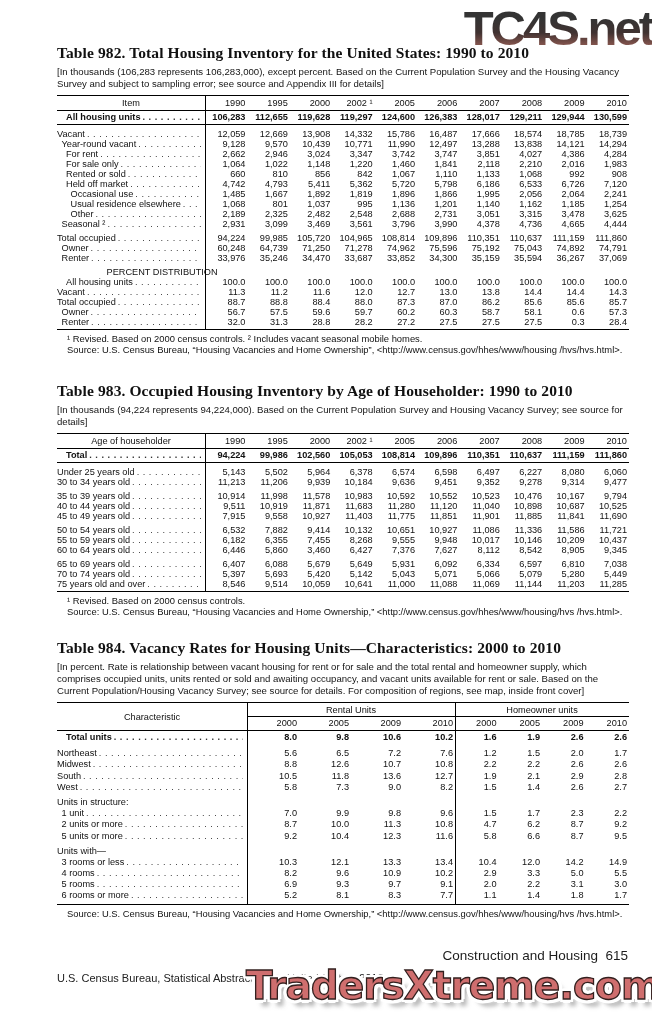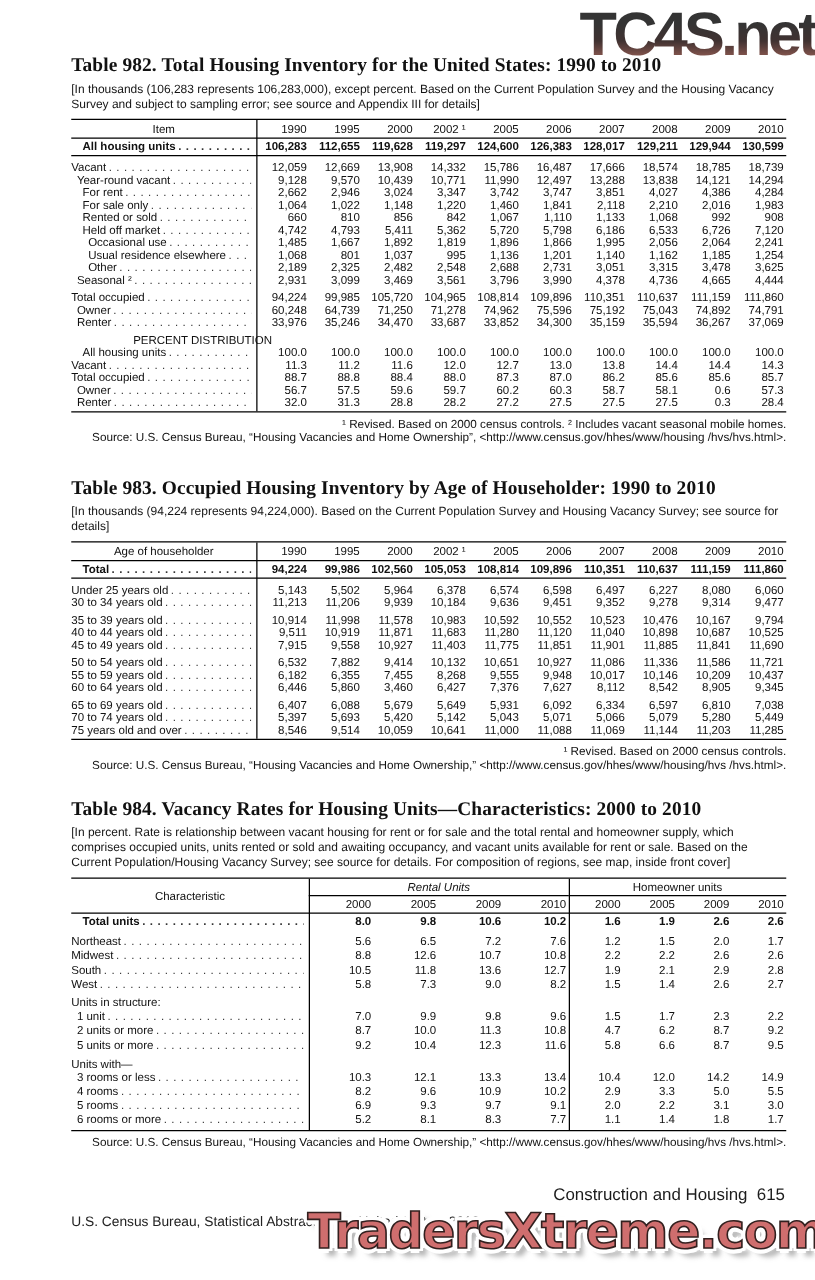--- a/index.html
+++ b/index.html
@@ -19,36 +19,36 @@
   .thead { display:flex; align-items:center; height:15px; border-bottom:1px solid #000; }
   .stub { width:148px; text-align:center; }
   .col { width:42.4px; text-align:right; padding-right:2px; }
   .yr { font-size:9.2px; }
 
   .thead2 { display:flex; border-bottom:1px solid #000; height:28px; }
   .stubhead { width:190px; display:flex; align-items:center; justify-content:center; }
   .gwrap { flex:1; display:flex; flex-direction:column; }
   .grow { display:flex; height:14px; }
   .group { text-align:center; border-bottom:1px solid #000; padding-top:2px; }
-  .group.rg { width:208px;font-style:italic; }
+  .group.rg { width:208px; }
   .group.hg { width:174px; }
   .yrow { display:flex; height:14px; align-items:center; }
   .t984 .col.r { width:52px; }
   .t984 .col.h { width:43.5px; }
 
   .row { display:flex; align-items:baseline; height:10px; line-height:10px; }
   .t984 .row { height:11.2px; line-height:11.2px; }
   .row.gap { margin-top:4px; }
   .row.b { font-weight:bold; height:13px; line-height:12px; }
   .row.rl { border-bottom:1px solid #000; height:14px; }
   .lab { white-space:nowrap; }
   .dots { flex:1; overflow:hidden; white-space:nowrap; margin:0 4px 0 2px; color:#333; }
   .dots::before { content:" . . . . . . . . . . . . . . . . . . . . . . . . . . . . . . . . . . . . . . . . . . . . ."; letter-spacing:.5px; }
 
-  .fnblock { margin-top:3px; font-size:9.4px; line-height:11.3px;text-align:right; }
+  .fnblock { margin-top:3px; font-size:9.4px; line-height:11.3px; }
   .fn { text-indent:10px; }
   .src { text-indent:10px; word-break:break-all; }
 
   .sec { margin-bottom:0; }
   #sec983 { margin-top:26px; }
   #sec984 { margin-top:22px; }
 
   
   .wm-top { position:absolute; right:0; top:4px; z-index:5;
             font-family:"Liberation Sans", sans-serif; font-weight:bold; font-size:49px;

